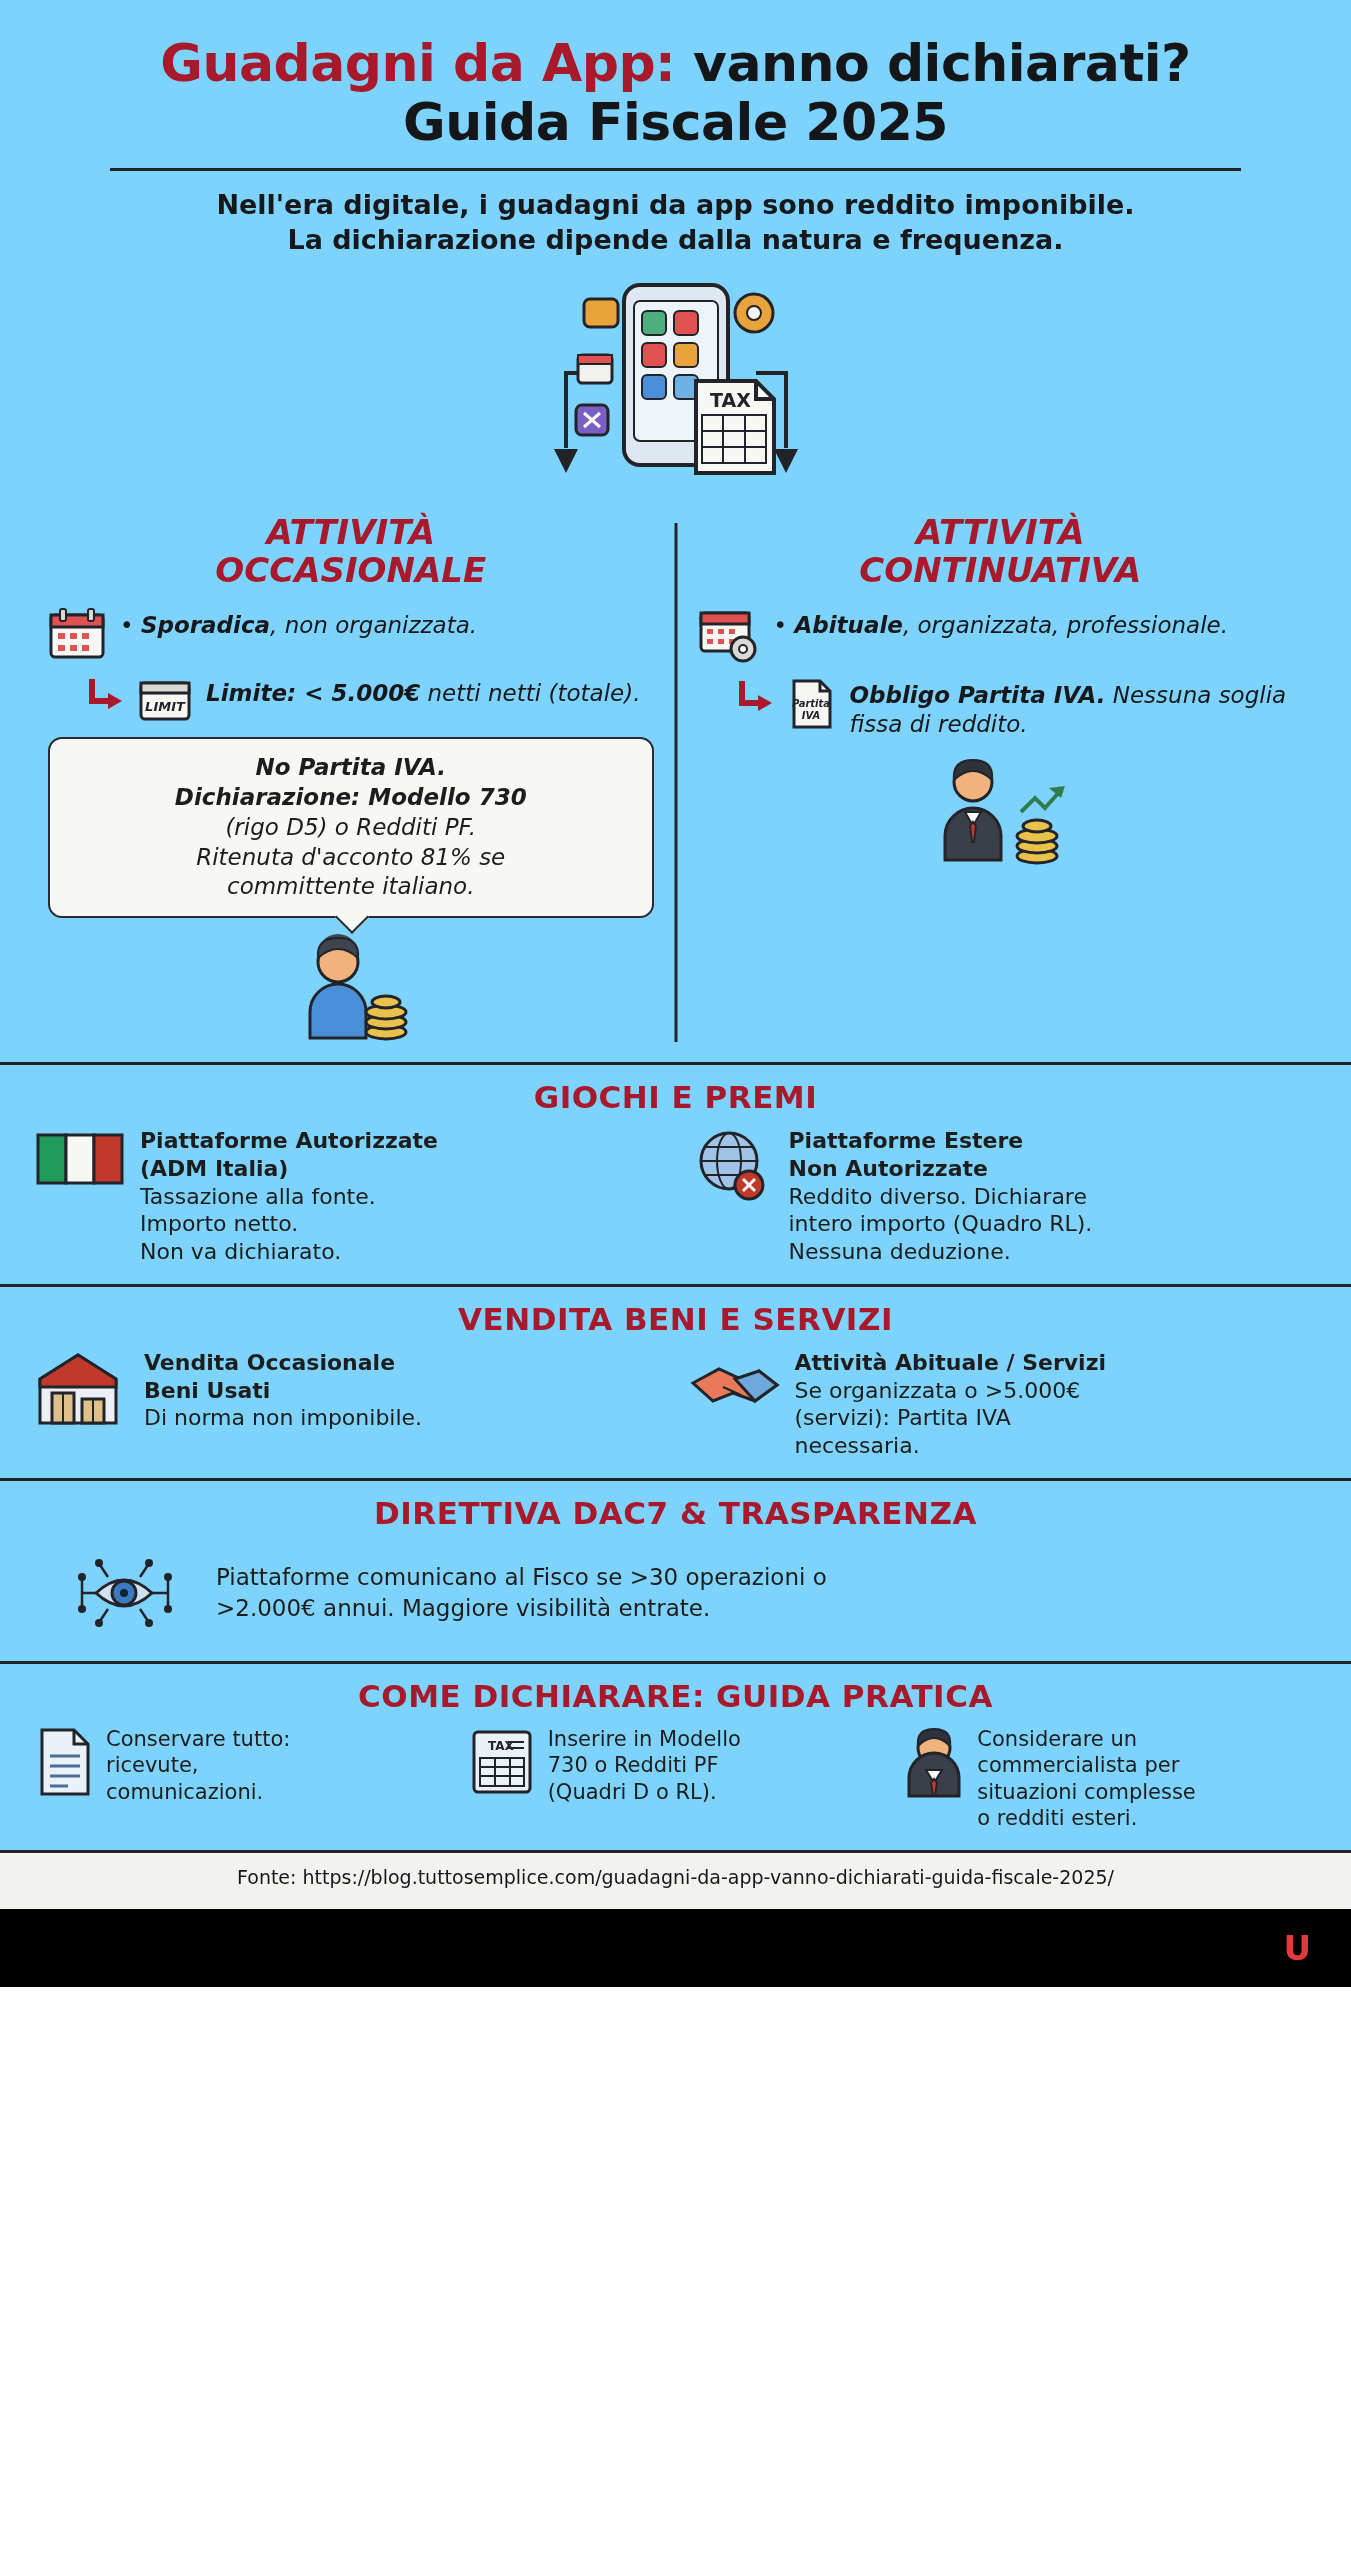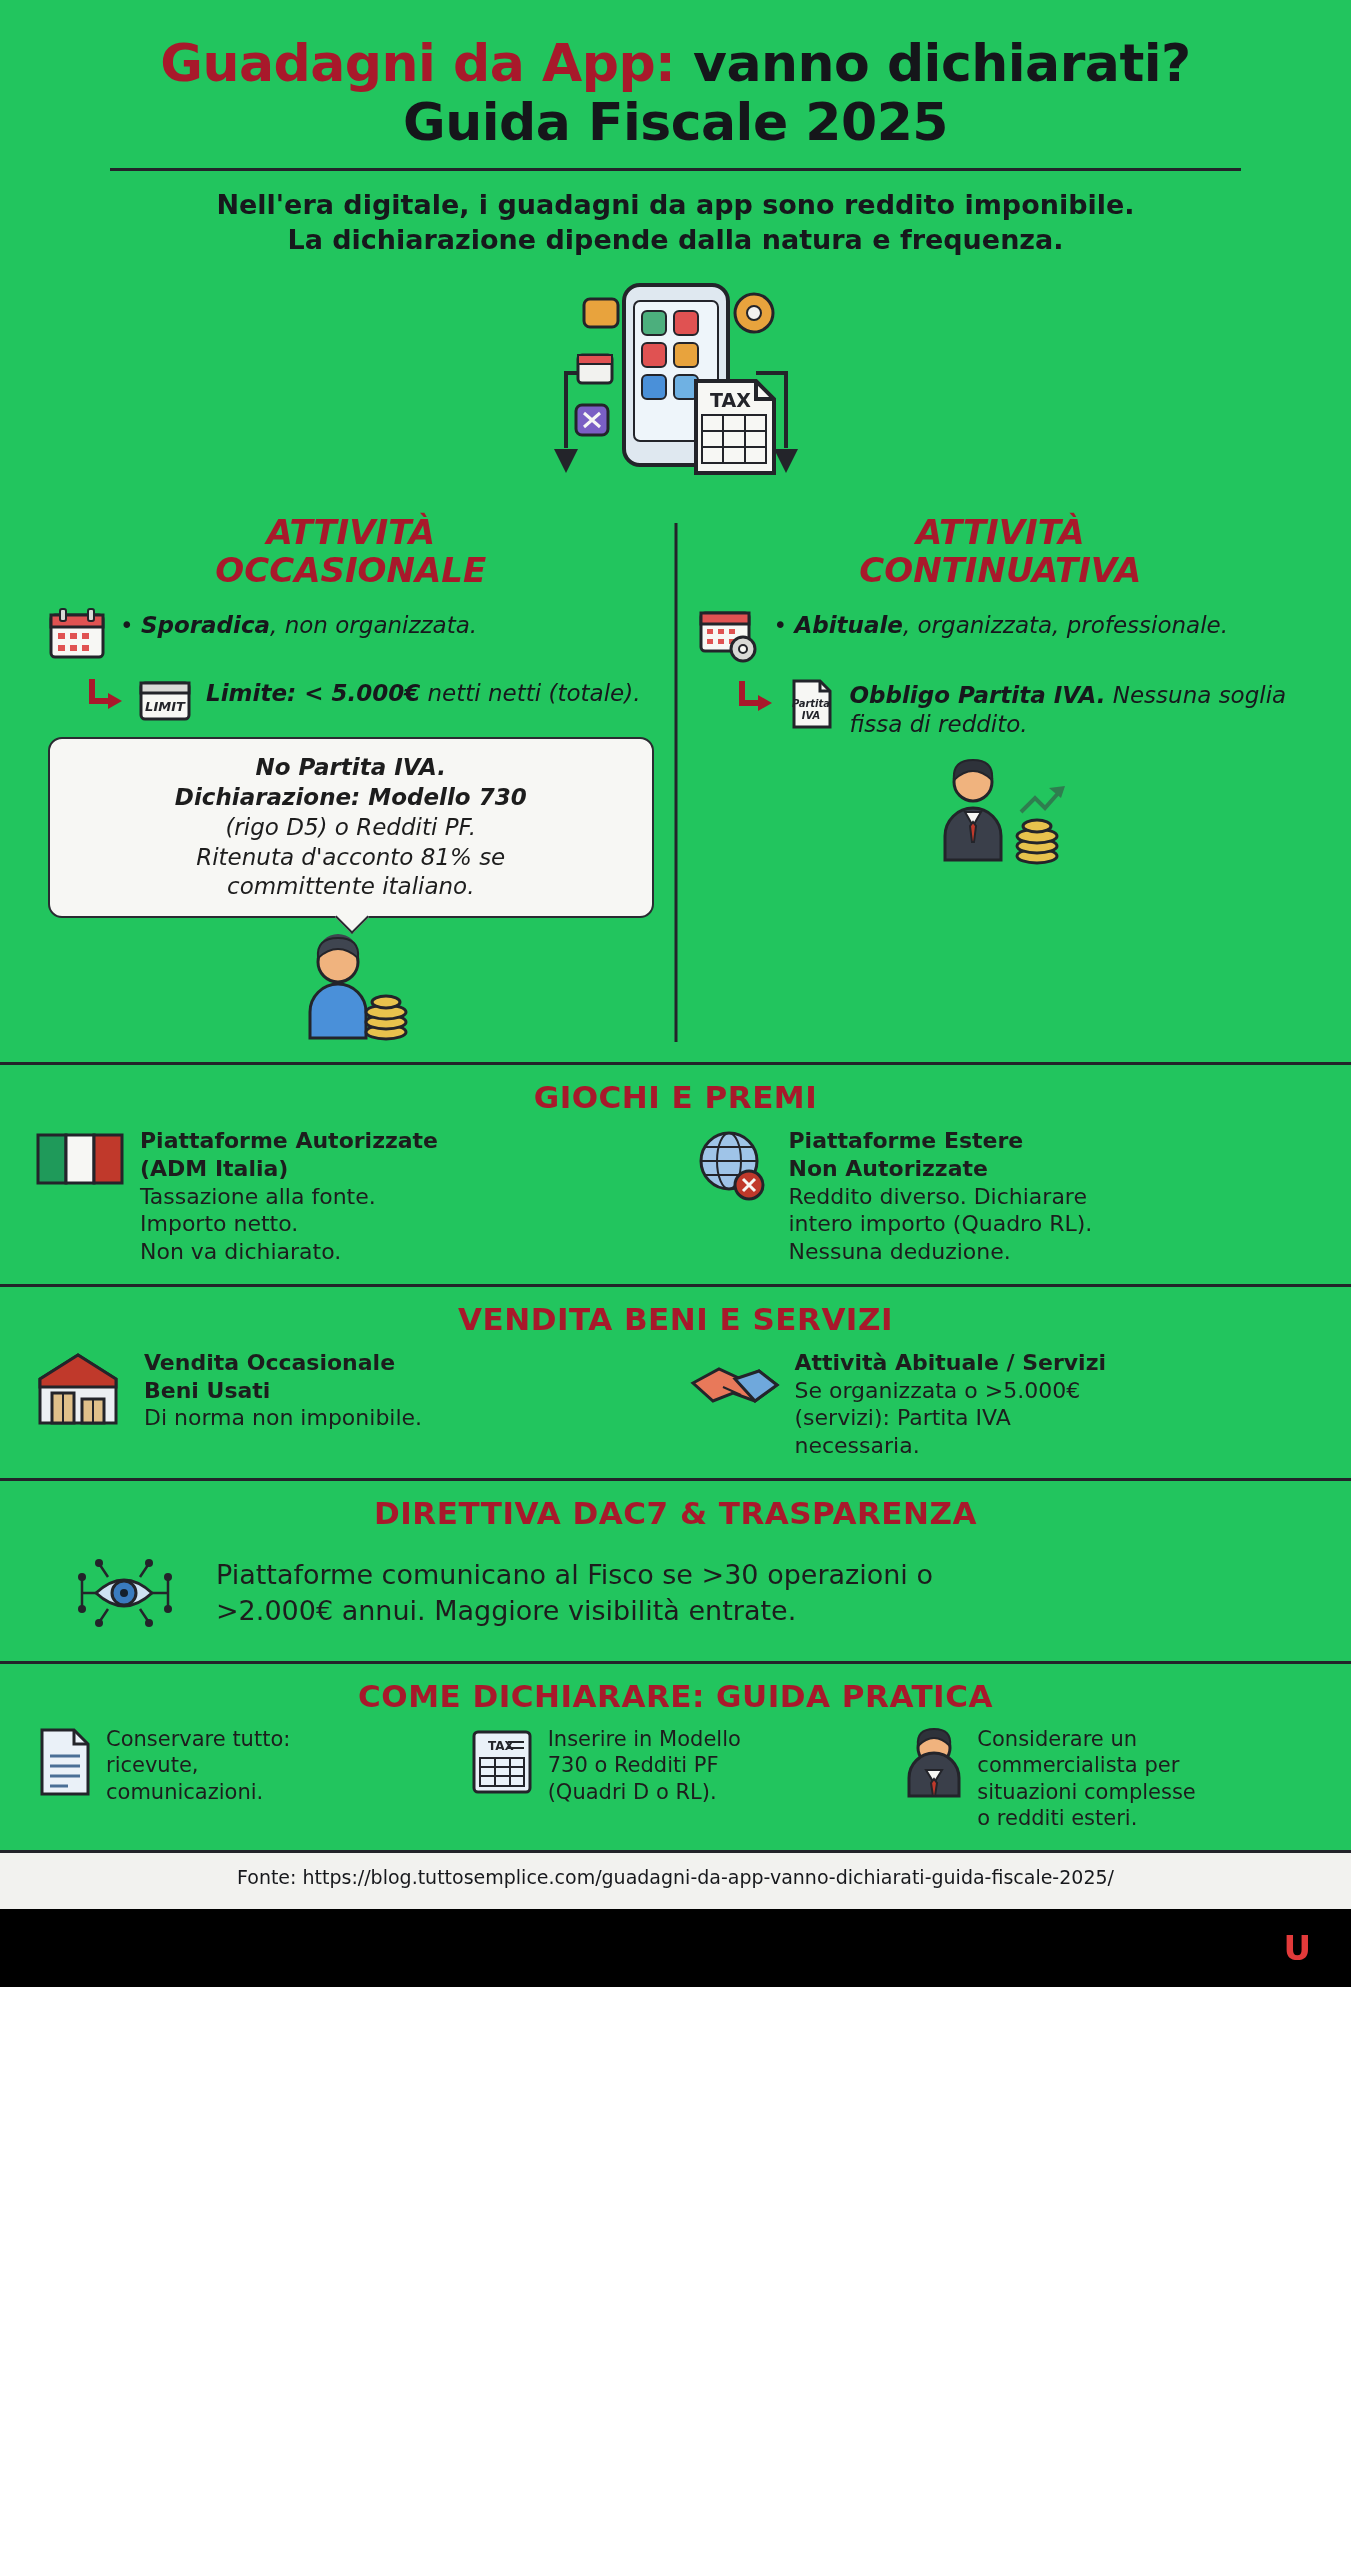--- a/index.html
+++ b/index.html
@@ -3,21 +3,21 @@
 <meta charset="utf-8">
 <style>
   html,body{margin:0;padding:0;background:#ffffff;}
   body{
     width:1351px;
     font-family:"DejaVu Sans","Liberation Sans",sans-serif;
     color:#1d1d1d;
   }
   .infographic{
     width:1351px;
-    background:#22c55e;
+    background:#7dd3fc;
     box-sizing:border-box;
     position:relative;
   }
   
   .header{
     padding:34px 40px 10px 40px;
     text-align:center;
   }
   .title{
     font-size:52px;
@@ -135,21 +135,21 @@
   }
   .pair > .item{width:50%;display:flex;gap:14px;align-items:flex-start;}
   .item .body{font-size:22px;line-height:1.26;}
   .item .body .hd{font-weight:bold;}
   .single{
     display:flex;
     gap:22px;
     align-items:center;
     padding:0 40px;
   }
-  .single .body{font-size:27px;line-height:1.34;}
+  .single .body{font-size:23px;line-height:1.34;}
   .triple{display:flex;gap:18px;}
   .triple > .item{width:33.33%;display:flex;gap:10px;align-items:flex-start;}
   .triple .body{font-size:21px;line-height:1.26;}
   
   .source{
     border-top:3px solid #23242a;
     text-align:center;
     font-size:19px;
     padding:13px 10px 21px 10px;
     color:#17181c;

